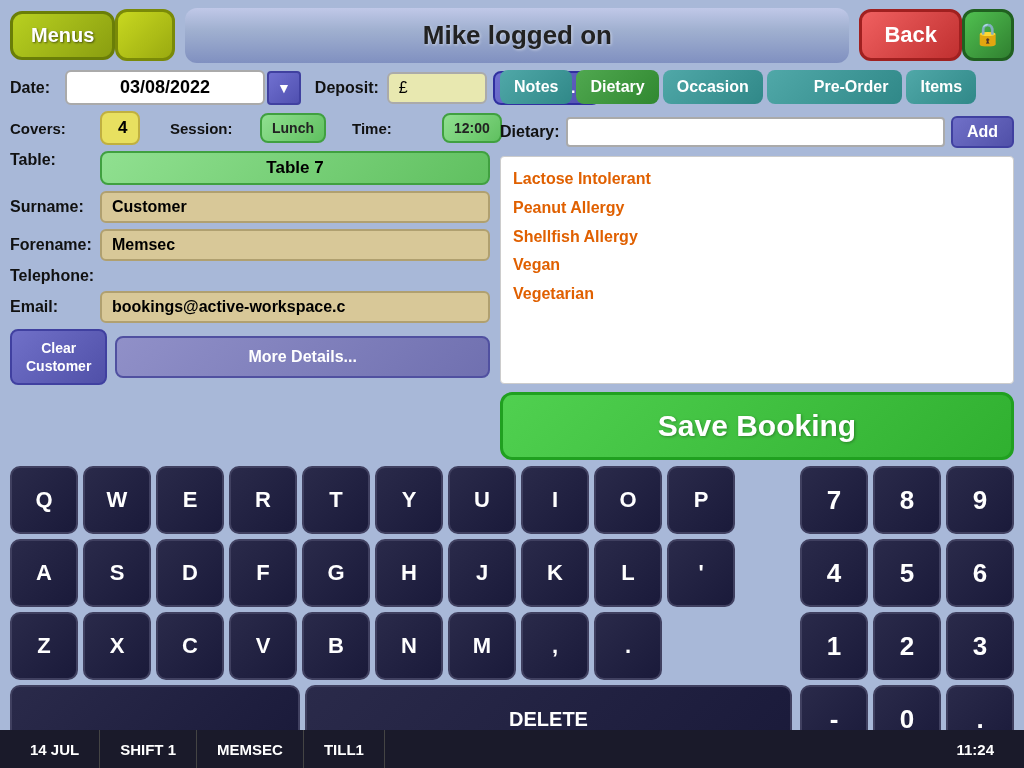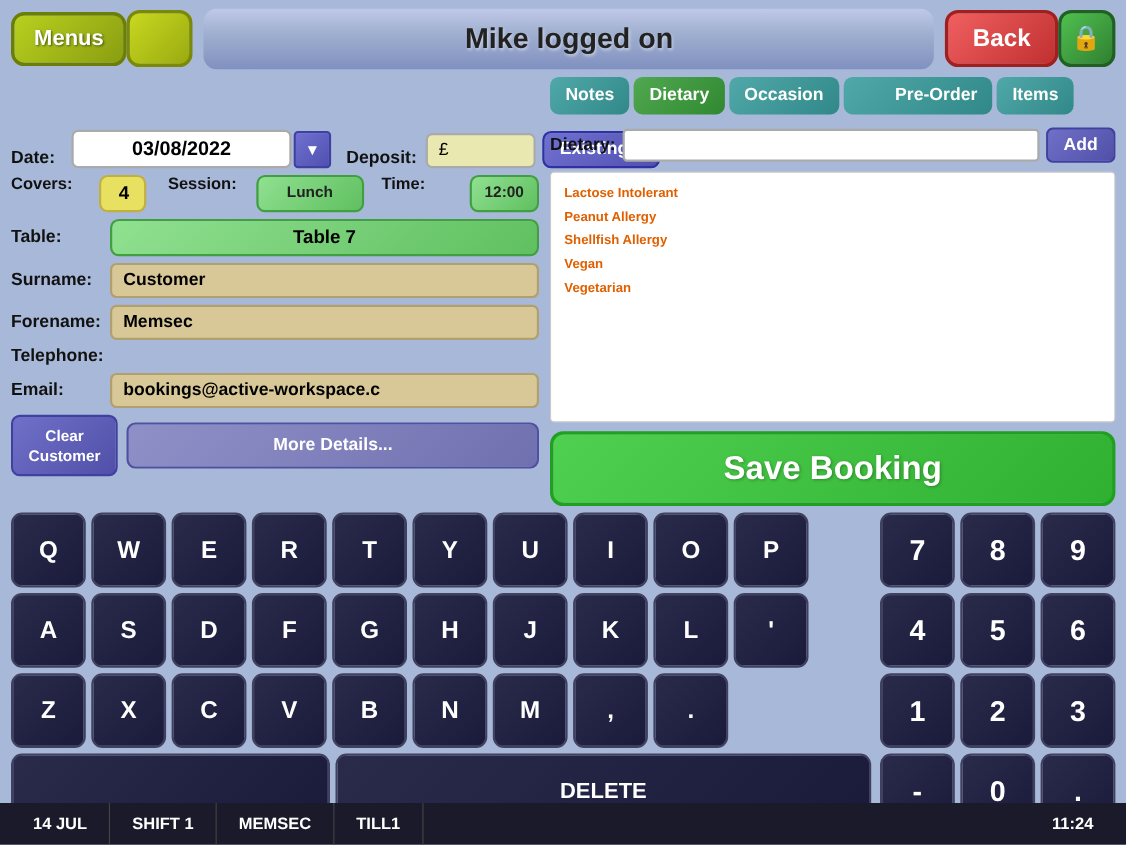--- a/index.html
+++ b/index.html
@@ -93,23 +93,22 @@
       margin-bottom: 6px;
     }
     .form-label {
       color: #111;
       font-size: 16px;
       font-weight: bold;
       min-width: 90px;
     }
     .date-row {
       display: flex;
-      align-items: flex-end;
+      align-items: center;
       margin-bottom: 6px;
-      margin-top: 48px;
     }
     .date-row .form-label { min-width: 55px; }
     .input-date {
       background: white;
       border: 2px solid #aaa;
       border-radius: 6px;
       font-size: 18px;
       font-weight: bold;
       padding: 5px 10px;
       width: 200px;
@@ -131,21 +130,22 @@
       border: 2px solid #3030a0;
       border-radius: 8px;
       color: white;
       font-size: 16px;
       font-weight: bold;
       padding: 6px 14px;
       cursor: pointer;
     }
     .session-time-row {
       display: flex;
-      gap: 10px;
+      align-items: center;
+      gap: 20px;
       margin-bottom: 6px;
     }
     .sub-label { font-size: 15px; font-weight: bold; color: #111; min-width: 70px; }
     .input-green {
       background: linear-gradient(135deg, #90e090, #60c060);
       border: 2px solid #40a040;
       border-radius: 8px;
       font-size: 14px;
       font-weight: bold;
       color: #222;
@@ -159,21 +159,20 @@
       border: 2px solid #c0b040;
       border-radius: 8px;
       font-size: 17px;
       font-weight: bold;
       padding: 5px 16px;
       text-align: center;
       min-width: 40px;
     }
     .table-row-form {
       display: flex;
-      align-items: center;
       margin-bottom: 6px;
     }
     .input-table {
       background: linear-gradient(135deg, #90e090, #60c060);
       border: 2px solid #40a040;
       border-radius: 8px;
       font-size: 17px;
       font-weight: bold;
       padding: 5px 10px;
       text-align: center;
@@ -286,21 +285,21 @@
     .dietary-list {
       background: white;
       border: 1px solid #ccc;
       border-radius: 4px;
       padding: 8px 12px;
       flex: 1;
       min-height: 120px;
     }
     .dietary-item {
       color: #e06000;
-      font-size: 12px;
+      font-size: 16px;
       font-weight: bold;
       line-height: 1.8;
     }
     .btn-save-booking {
       background: linear-gradient(135deg, #50d050, #30b030);
       border: 3px solid #20a020;
       border-radius: 12px;
       color: white;
       font-size: 30px;
       font-weight: bold;

